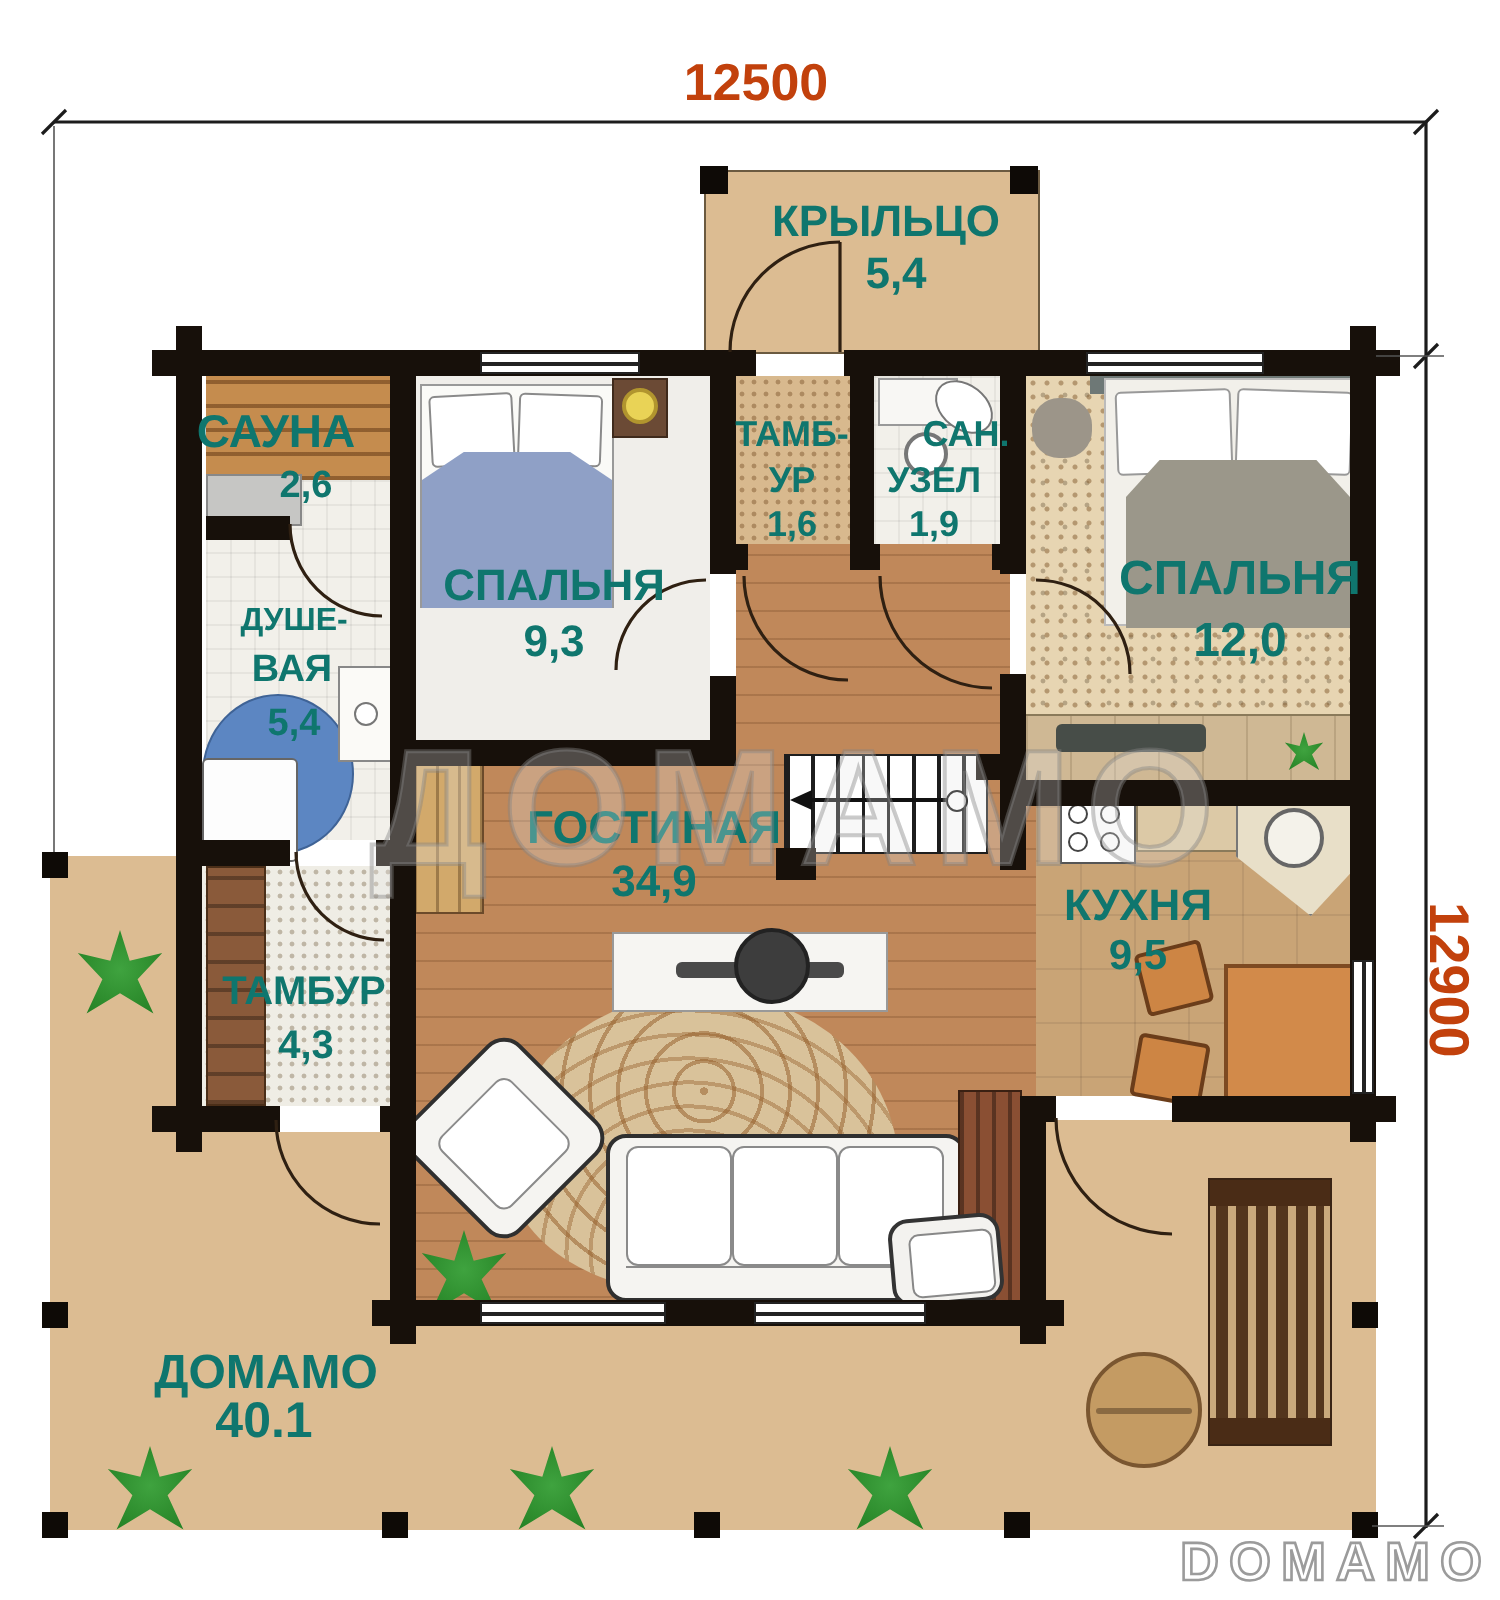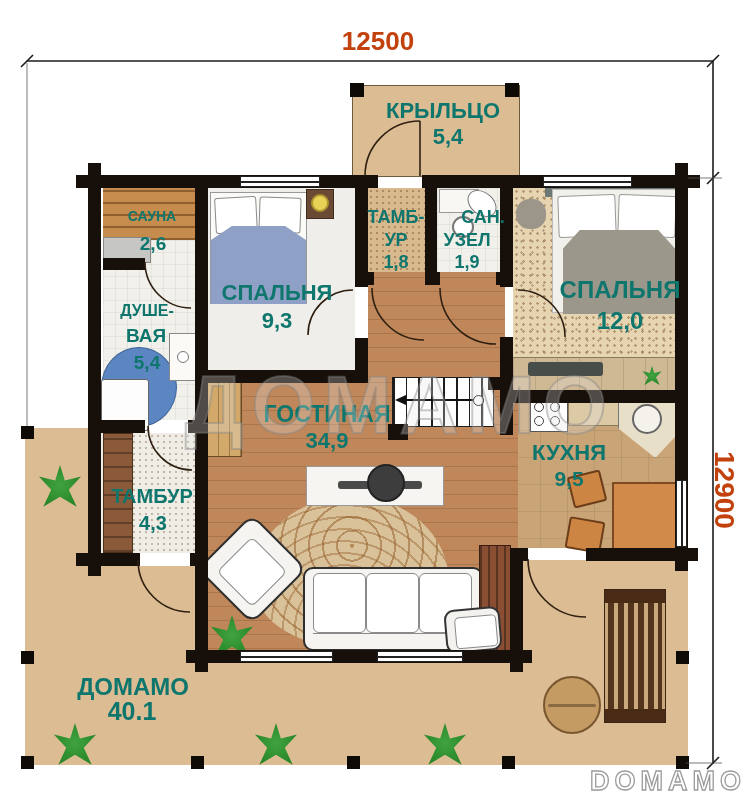--- a/index.html
+++ b/index.html
@@ -230,29 +230,29 @@
     <g stroke="#555" stroke-width="0.8" fill="none">
       <path d="M27,63 V426"></path>
       <path d="M688,178 H722"></path>
       <path d="M686,763 H722"></path>
     </g>
   </svg>
 
   <div class="lbl z7" style="left:443px;top:111px;font-size:22px;">КРЫЛЬЦО</div>
   <div class="lbl z7" style="left:448px;top:137px;font-size:22px;">5,4</div>
 
-  <div class="lbl z7" style="left:152px;top:216px;font-size:14px;">САУНА</div>
+  <div class="lbl z7" style="left:138px;top:216px;font-size:23px;">САУНА</div>
   <div class="lbl z7" style="left:153px;top:243px;font-size:19px;">2,6</div>
 
   <div class="lbl z7" style="left:277px;top:293px;font-size:22px;">СПАЛЬНЯ</div>
   <div class="lbl z7" style="left:277px;top:321px;font-size:22px;">9,3</div>
 
   <div class="lbl z7" style="left:396px;top:217px;font-size:18px;">ТАМБ-</div>
   <div class="lbl z7" style="left:396px;top:240px;font-size:18px;">УР</div>
-  <div class="lbl z7" style="left:396px;top:262px;font-size:18px;">1,8</div>
+  <div class="lbl z7" style="left:396px;top:262px;font-size:18px;">1,6</div>
 
   <div class="lbl z7" style="left:467px;top:217px;font-size:18px;margin-left:16px;">САН.</div>
   <div class="lbl z7" style="left:467px;top:240px;font-size:18px;">УЗЕЛ</div>
   <div class="lbl z7" style="left:467px;top:262px;font-size:18px;">1,9</div>
 
   <div class="lbl z7" style="left:620px;top:290px;font-size:24px;">СПАЛЬНЯ</div>
   <div class="lbl z7" style="left:620px;top:321px;font-size:24px;">12,0</div>
 
   <div class="lbl z7" style="left:147px;top:311px;font-size:16px;">ДУШЕ-</div>
   <div class="lbl z7" style="left:146px;top:335px;font-size:19px;">ВАЯ</div>

